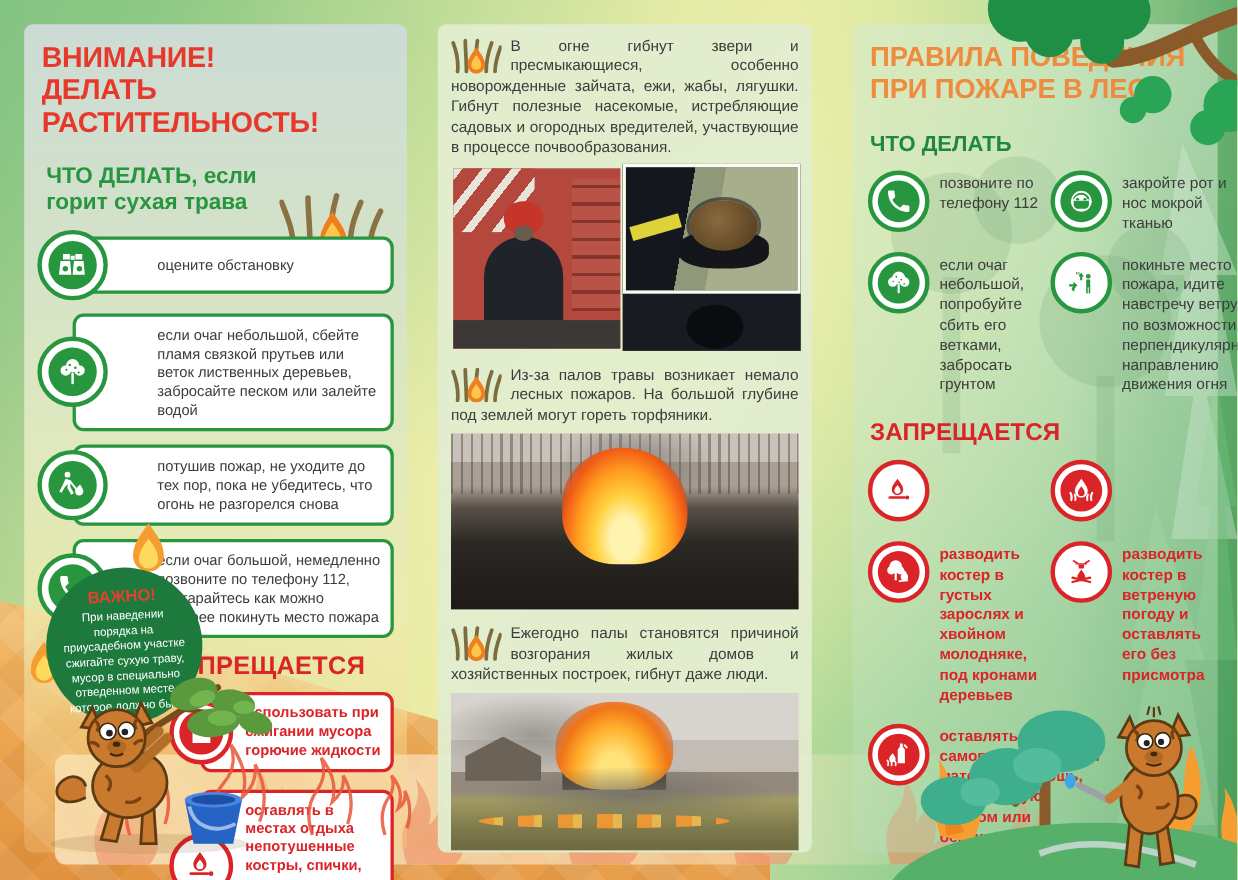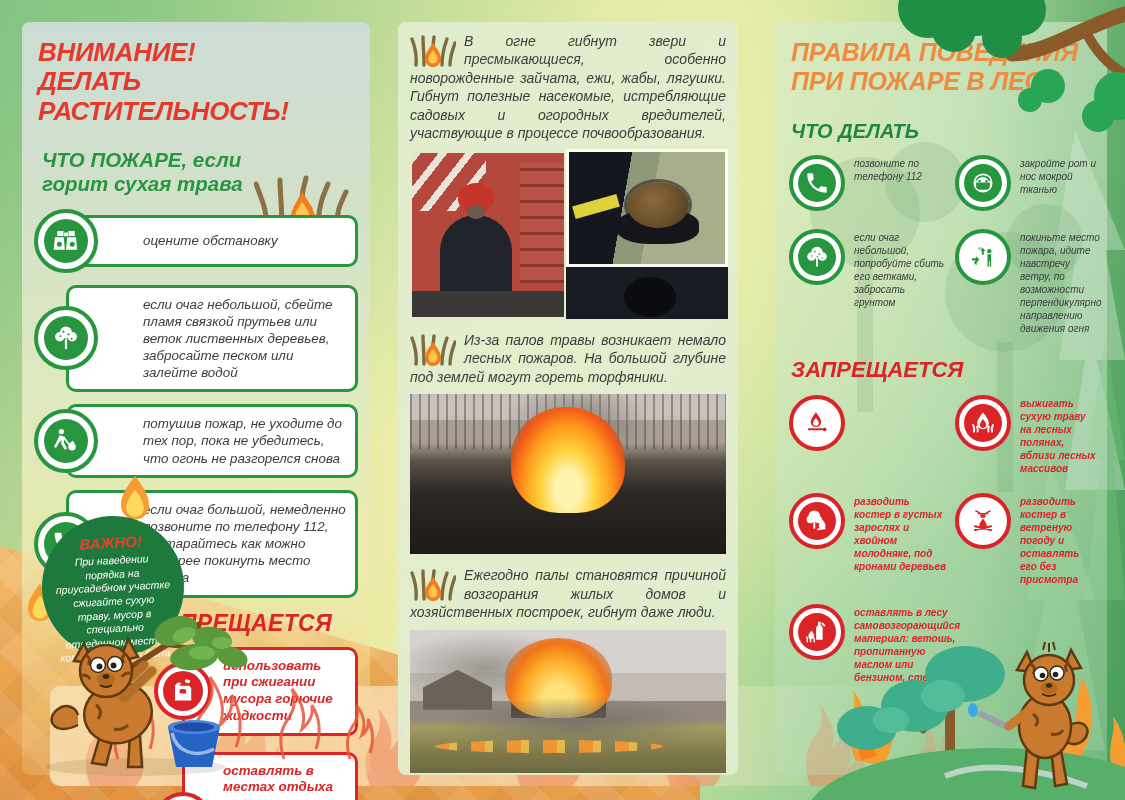--- a/index.html
+++ b/index.html
@@ -1,21 +1,21 @@
 <!DOCTYPE html>
 <html><head>
 <meta charset="utf-8">
 <style>
   :root{
     --alert:#e6392b; --green:#27963f; --dgreen:#1d7a3c; --red:#da2428;
     --orange:#ef8b3e; --txt:#3c3c3c;
   }
   *{box-sizing:border-box; margin:0; padding:0;}
   body{font-family:"Liberation Sans", sans-serif;}
-  .page{position:relative; width:1125px; height:800px; overflow:hidden; background:#dfe6a2;font-style:italic;}
+  .page{position:relative; width:1125px; height:800px; overflow:hidden; background:#dfe6a2;}
 
   
   .bg-base{position:absolute; inset:0; z-index:0;
     background:
       radial-gradient(ellipse at 12% 0%, rgba(120,195,125,.6), rgba(120,195,125,0) 42%),
       radial-gradient(ellipse at 52% 30%, rgba(248,243,180,.85), rgba(248,243,180,0) 58%),
       linear-gradient(90deg, rgba(0,0,0,0) 86%, rgba(30,130,60,.38) 100%),
       linear-gradient(108deg, #8cc487 0%, #c9dd99 20%, #ecedA6 44%, #d4e69d 58%, #a4d497 74%, #5fae6e 100%);}
   .bg-patch{position:absolute; left:0; bottom:0; width:700px; height:270px; z-index:0;
     background:
@@ -119,21 +119,21 @@
 
   
   .rtitle{margin:2px 0 0 2px; font-size:25px; font-weight:bold; line-height:1.15; color:var(--orange); letter-spacing:-.2px; position:relative; z-index:2;}
   .rhead{margin:24px 0 4px 2px; font-size:20px; font-weight:bold; color:#1e8742; position:relative; z-index:2;}
   .rhead.red{color:var(--red); font-size:22px; margin-top:22px;}
   .rgrid{display:grid; grid-template-columns:160px 1fr; gap:18px 6px; margin:12px 0 0 0; position:relative; z-index:2;}
   .ritem{display:flex; gap:9px;}
   .ritem .circ{position:static; transform:none; flex:0 0 56px; width:56px; height:56px;}
   .ritem .disc{width:38px; height:38px;}
   .ritem .disc svg{width:26px; height:26px;}
-  .ritem .txt{font-size:10px; line-height:1.3; color:var(--txt); margin-top:2px;}
+  .ritem .txt{font-size:14px; line-height:1.3; color:var(--txt); margin-top:2px;}
   .ritem.red .circ{border-color:var(--red);}
   .ritem.red .disc{background:var(--red);}
   .ritem.red .disc.white{background:#fff;}
   .ritem.red .txt{color:var(--red); font-weight:600;}
   .ghost-trees{position:absolute; left:10px; top:70px; width:300px; height:420px; z-index:0;}
 
   .branch-tr{position:absolute; right:0; top:0; width:235px; height:135px; z-index:3;}
   .trees-br{position:absolute; right:0; bottom:0; width:330px; height:190px; z-index:3;}
 </style>
 </head>
@@ -162,21 +162,21 @@
     <polygon points="95,330 140,470 122,470 150,620 60,620 90,470 72,470" fill="rgba(140,205,145,.4)"></polygon>
   </svg>
 
   <section class="panel panel-left">
     <h1 class="ltitle">
       <span>ВНИМАНИЕ!</span><br>
       <span>ДЕЛАТЬ РАСТИТЕЛЬНОСТЬ!</span>
     </h1>
 
     <div class="lsub-wrap">
-      <h2 class="lsub">ЧТО ПОЖАРЕ, если горит сухая трава</h2>
+      <h2 class="lsub">ЧТО ДЕЛАТЬ, если горит сухая трава</h2>
       <svg class="grassfire-deco" viewBox="0 0 100 58">
         <path d="M12 56 C14 38 8 26 2 10 M28 56 C28 32 26 20 26 6 M46 56 C46 30 48 18 52 4 M64 56 C64 34 68 24 74 10 M82 56 C82 40 86 30 92 18" stroke="#8a7245" stroke-width="5" fill="none" stroke-linecap="round"></path>
         <path d="M48 18 C56 30 61 36 61 44 A12 12 0 0 1 37 44 C37 36 41 30 48 18 Z" fill="#ef7f1c"></path>
         <path d="M48 28 C53 35 56 39 56 44 A7.5 7.5 0 0 1 41 44 C41 39 43.5 35 48 28 Z" fill="#ffc64e"></path>
       </svg>
     </div>
 
     <div class="lrows">
       <div class="lrow">
         <span class="circ">
@@ -494,21 +494,20 @@
       <div class="ritem red">
         <span class="circ">
             <span class="disc">
           <svg viewBox="0 0 24 24" fill="#fff">
             <path d="M12 2 C15.4 6.6 17.4 9.4 17.4 12.4 A5.4 5.4 0 0 1 6.6 12.4 C6.6 9.4 8.6 6.6 12 2 Z"></path>
             <path d="M12 8.4 C13.8 10.8 14.8 12.2 14.8 13.8 A2.8 2.8 0 0 1 9.2 13.8 C9.2 12.2 10.2 10.8 12 8.4 Z" fill="#da2428"></path>
             <path d="M3.6 20c.7-2.4.4-4.4-.8-6.2M7 20c.4-1.8.2-3.2-.5-4.6M17 20c-.4-1.8-.2-3.2.5-4.6M20.4 20c-.7-2.4-.4-4.4.8-6.2" stroke="#fff" stroke-width="1.7" fill="none" stroke-linecap="round"></path>
           </svg>
             </span>
           </span>
-        <span class="txt">выжигать сухую траву на лесных полянах, вблизи лесных массивов</span>
       </div>
       <div class="ritem red">
         <span class="circ">
             <span class="disc">
           <svg viewBox="0 0 24 24" fill="#fff">
             <circle cx="9.5" cy="7.6" r="5.4"></circle>
                 <circle cx="5.8" cy="10.6" r="3.4"></circle>
                 <circle cx="13.4" cy="10.8" r="3.2"></circle>
             <rect x="8.6" y="11.6" width="1.8" height="7.4"></rect>
             <path d="M17 10.5c1.9 2.6 2.9 4.1 2.9 5.7a3.1 3.1 0 0 1-6.2 0c0-1.6 1-3.1 3.3-5.7z"></path>

